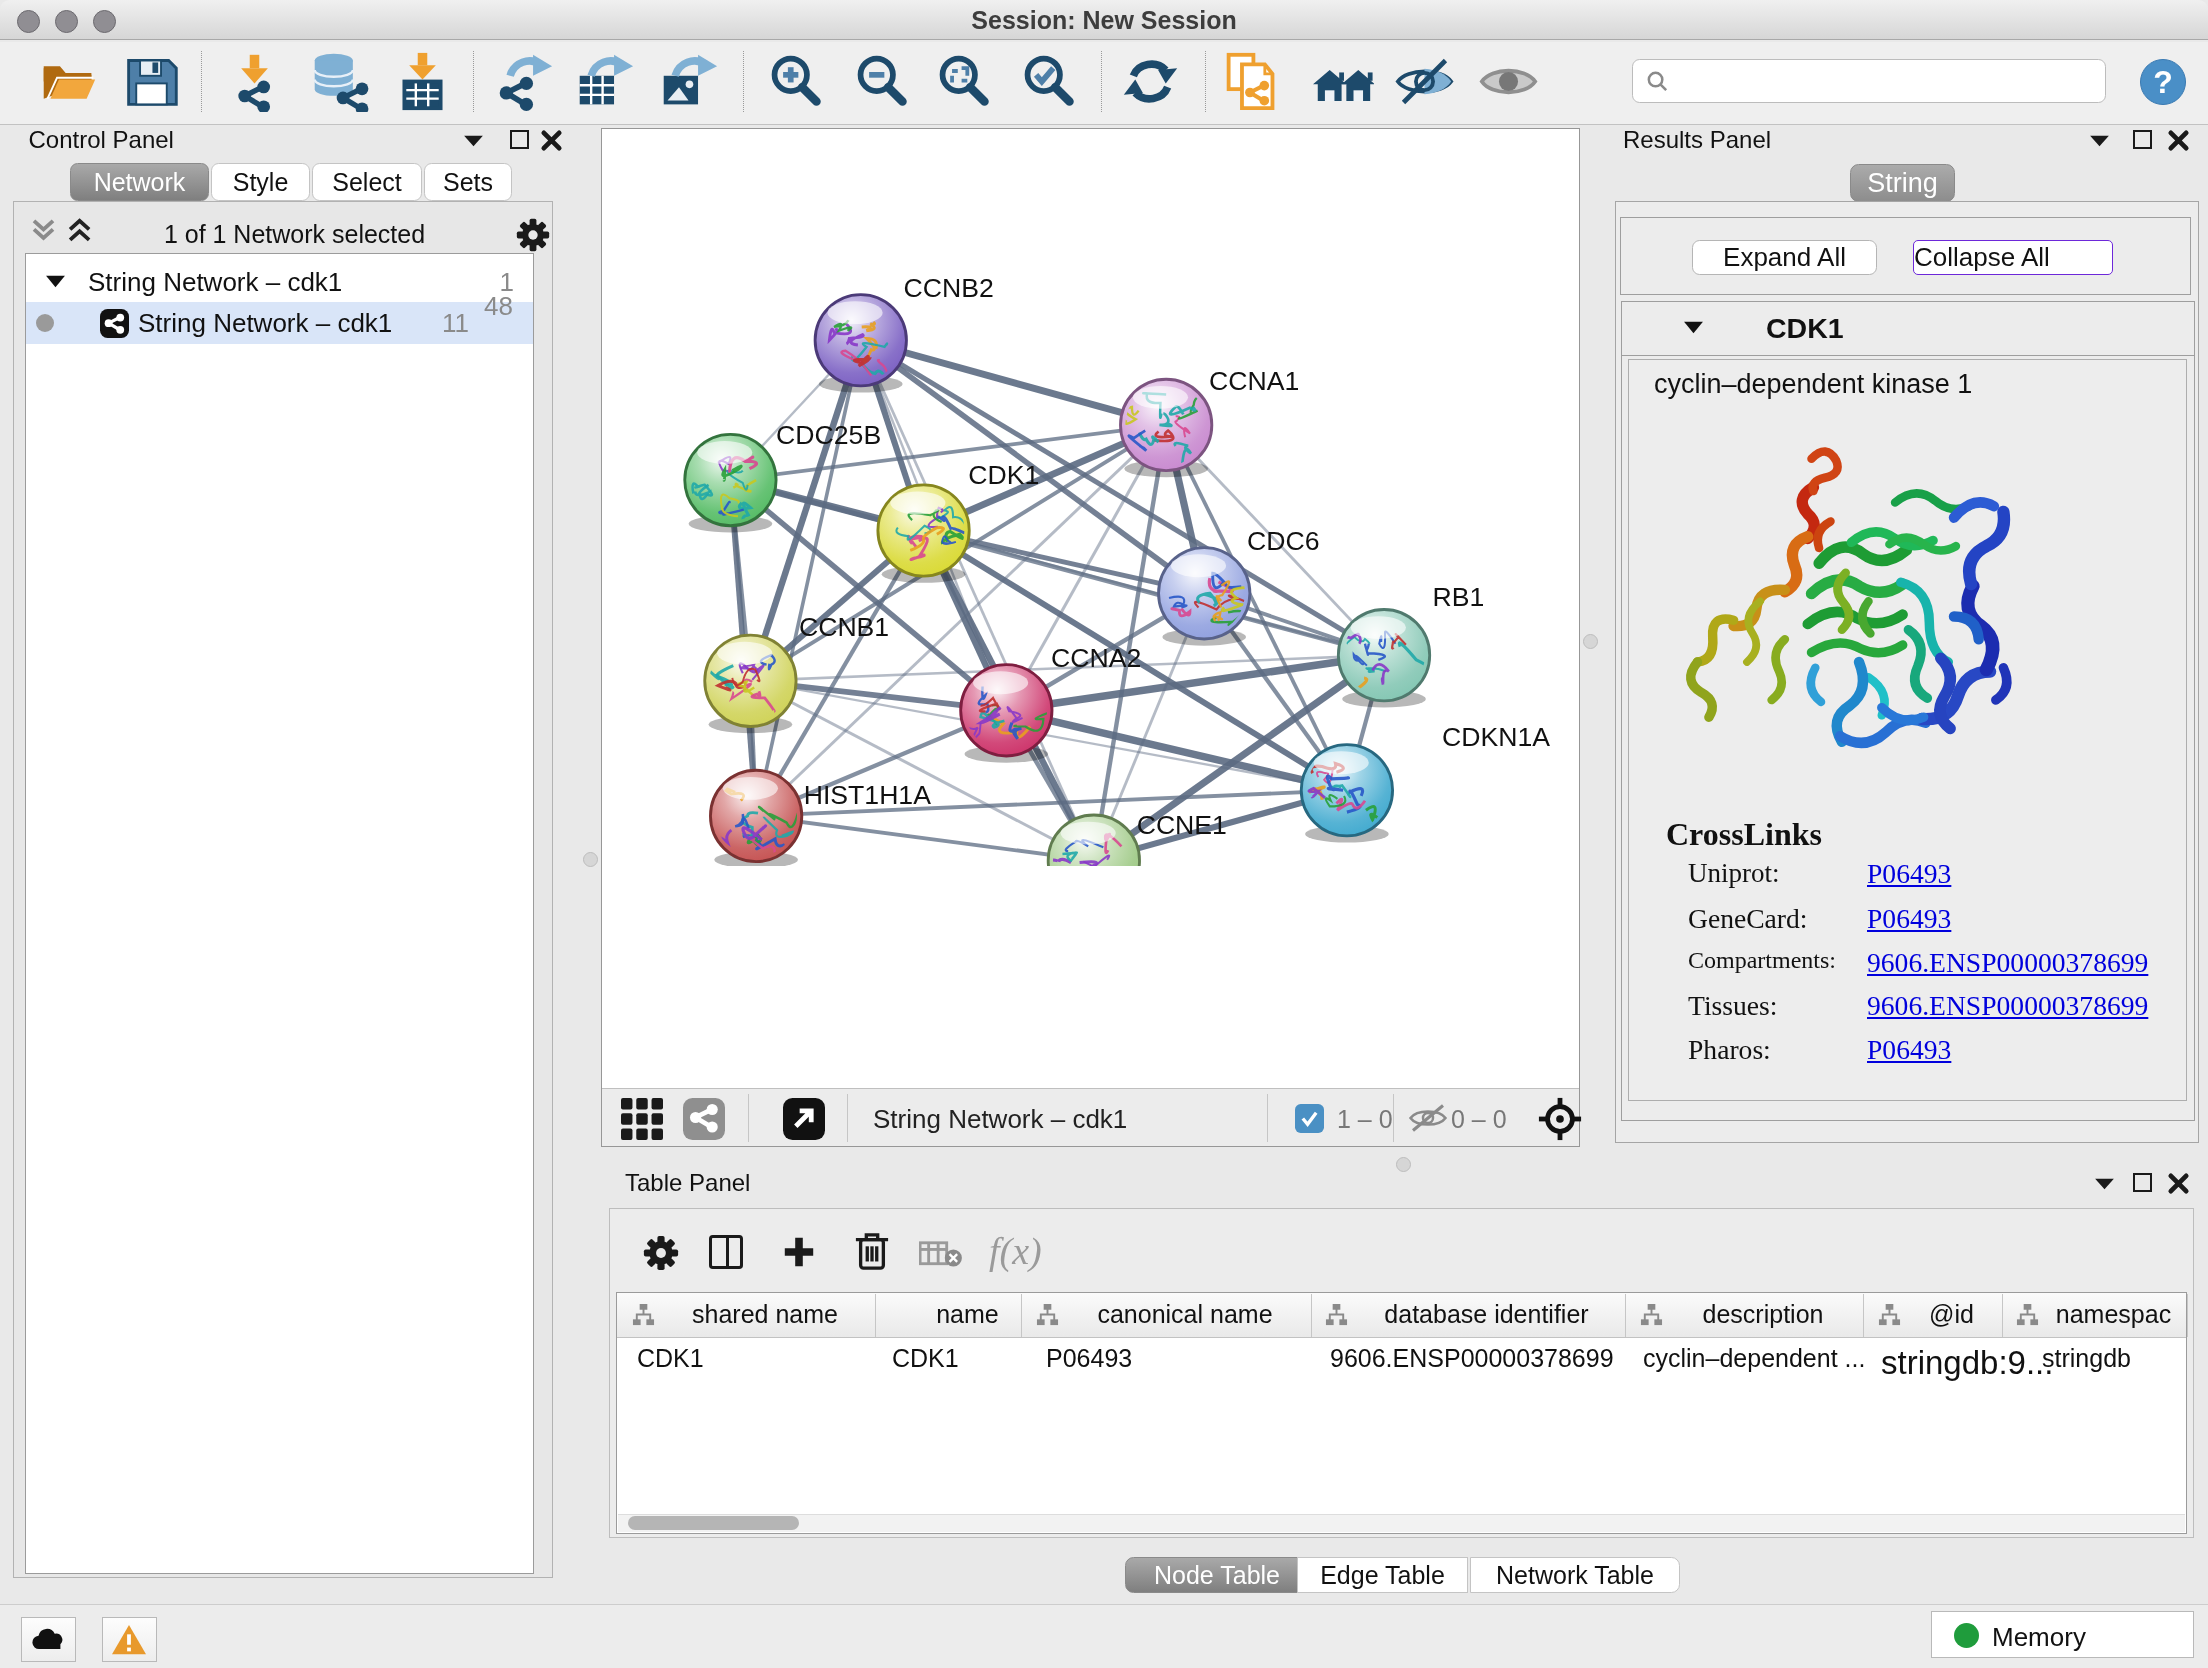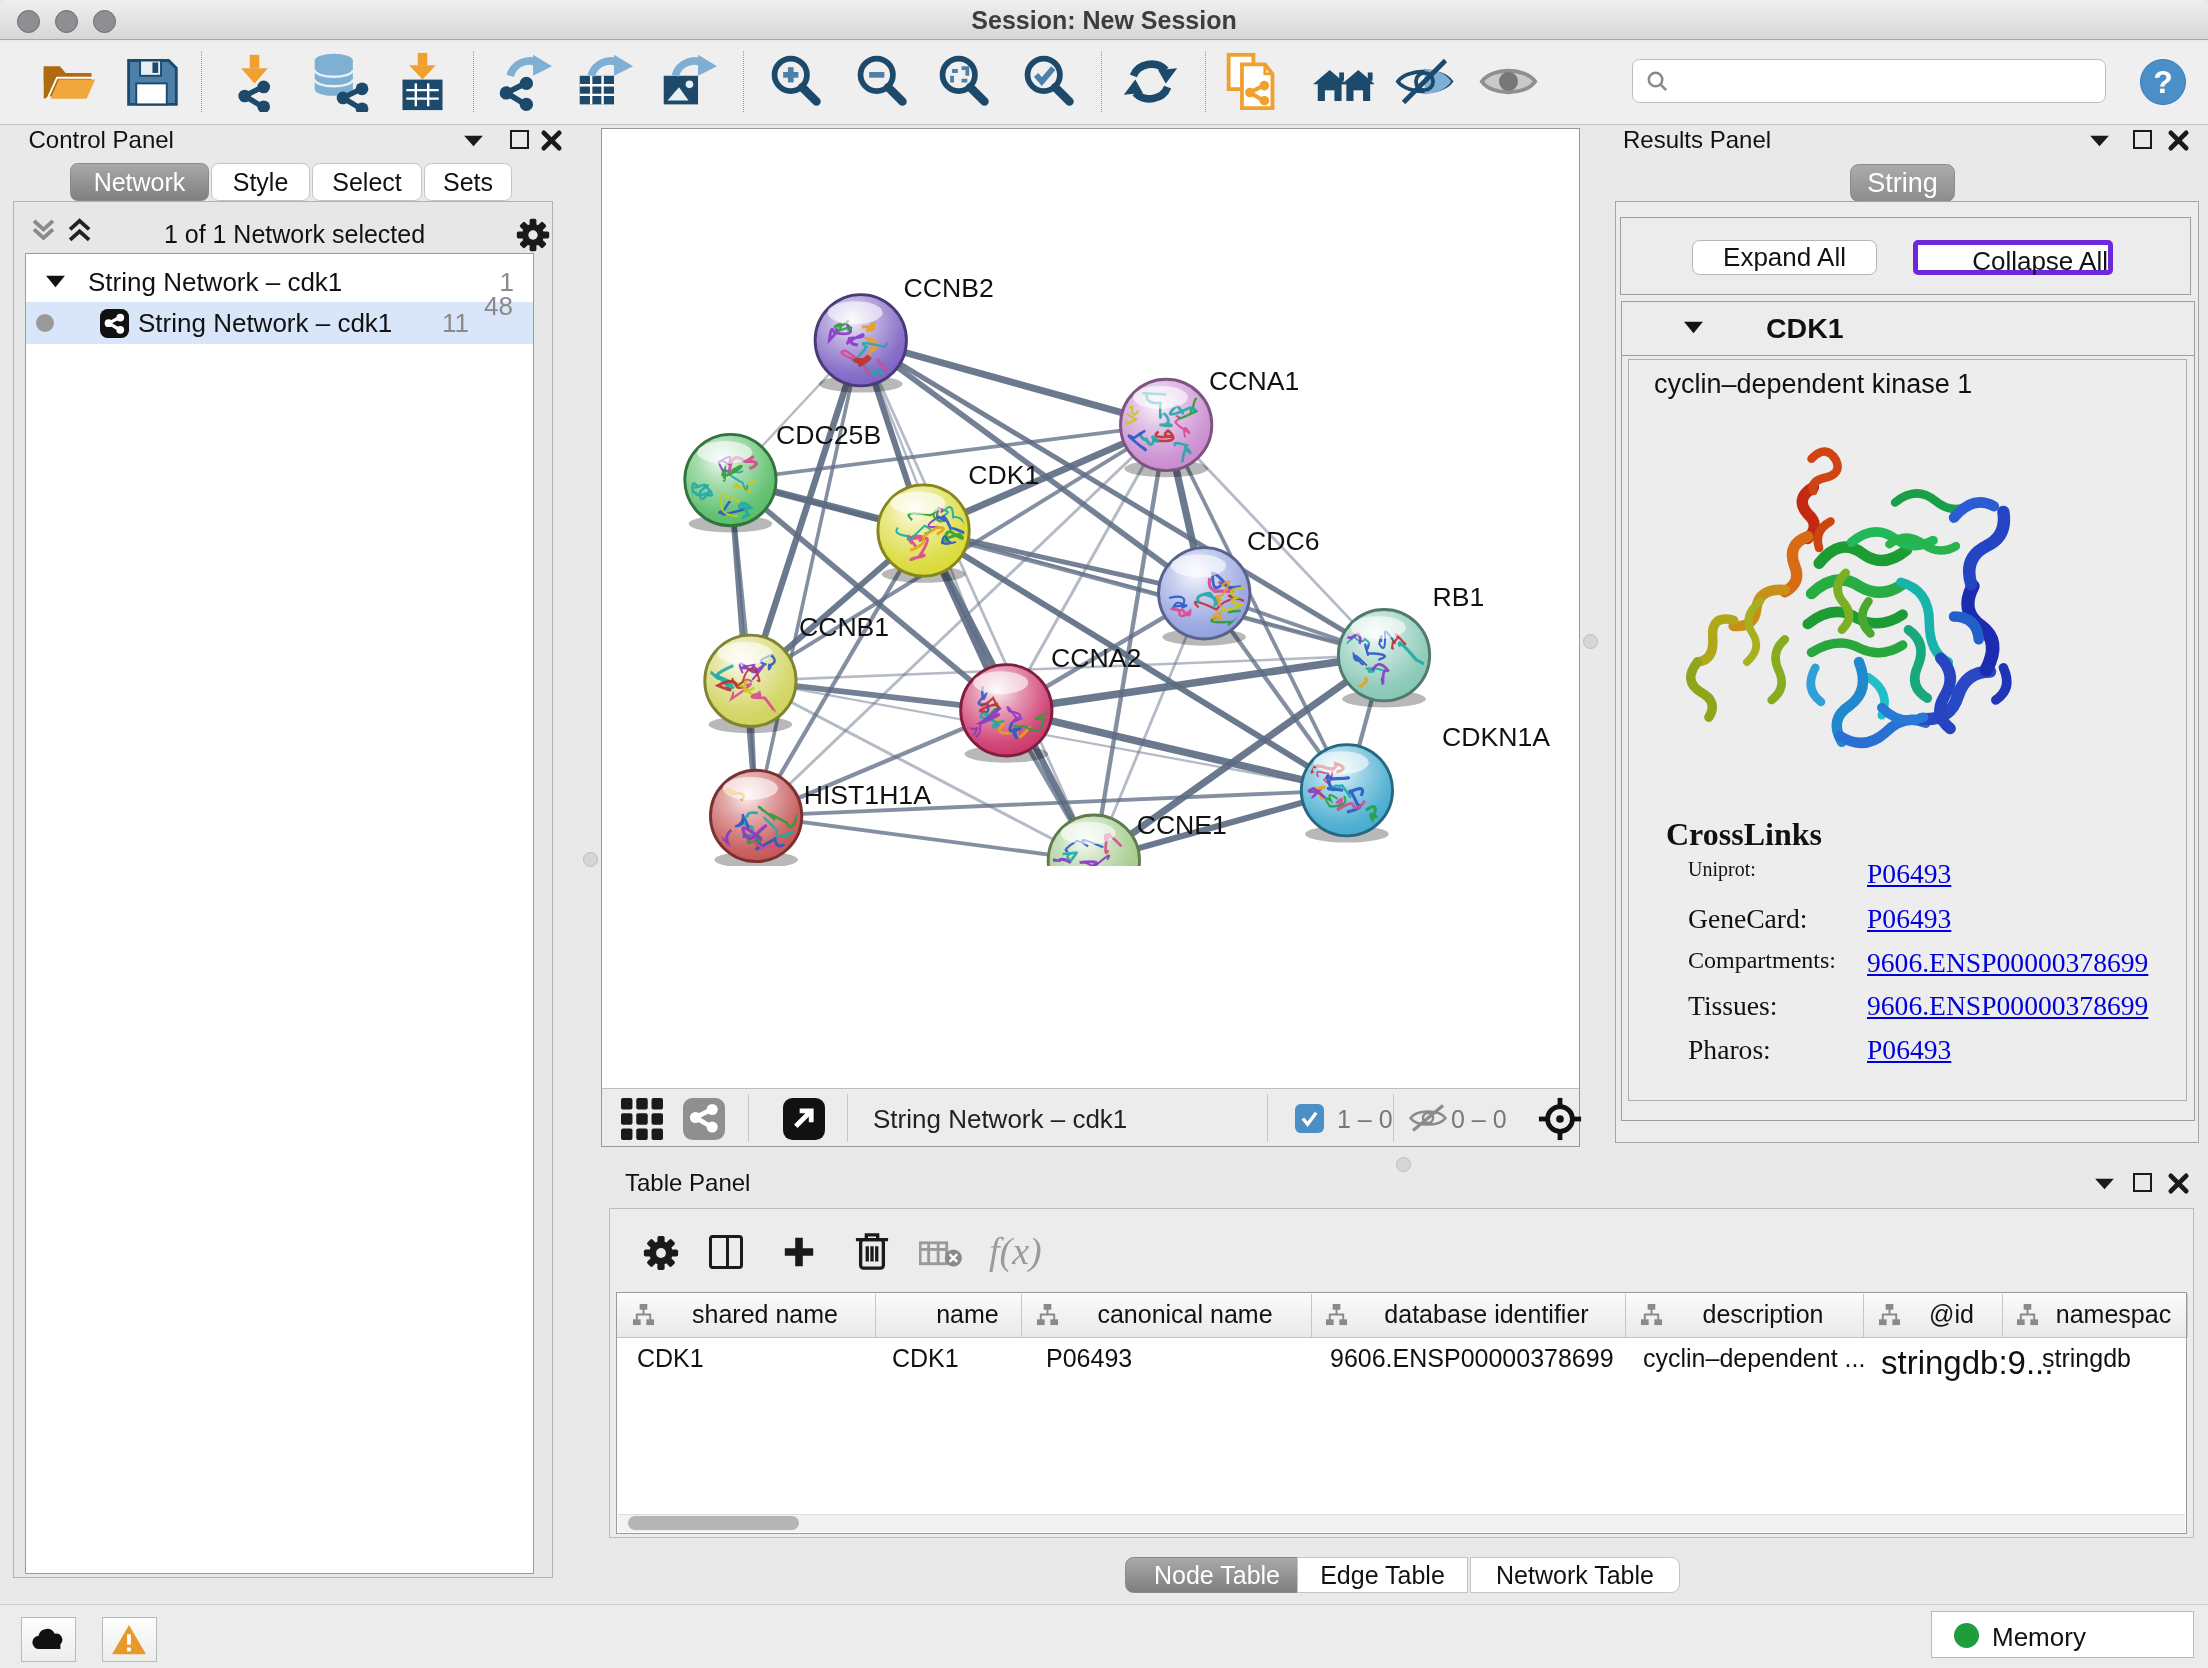--- a/index.html
+++ b/index.html
@@ -658,21 +658,21 @@
     <polygon points="1,3 21,3 11,14" fill="#1a1a1a"></polygon>
   </svg>
 <div style="position:absolute;left:2133px;top:130px;width:19px;height:19px;border:2.4px solid #1a1a1a"></div>
 <svg style="position:absolute;left:2167px;top:129px" width="23" height="23" viewBox="0 0 24 24">
     <path d="M4,4 L20,20 M20,4 L4,20" stroke="#1a1a1a" stroke-width="5" stroke-linecap="round"></path>
   </svg>
 <div class="abs" style="left:1850px;top:164px;width:105px;height:38px;background:linear-gradient(#ababab,#8d8d8d);border:1px solid #8a8a8a;border-radius:8.6px;color:#fff;font-size:27px;text-align:center;line-height:36px">String</div>
 <div class="abs" style="left:1615px;top:201px;width:584px;height:942px;background:#ececec;border:1px solid #a5a5a5"></div>
 <div class="abs" style="left:1620px;top:217px;width:571px;height:78px;border:1px solid #9e9e9e"></div>
 <div class="abs" style="left:1692px;top:240px;width:185px;height:35px;background:#fff;border:1px solid #b5b5b5;border-radius:7.6px;font-size:26px;text-align:center;line-height:33px;color:#111">Expand All</div>
-<div class="abs" style="left:1913px;top:240px;width:200px;height:35px;background:#fff;border:5px solid #6d28d9;border-radius:5px;font-size:26px;text-align:right;line-height:33px;color:#111">Collapse All</div>
+<div class="abs" style="left:1913px;top:240px;width:200px;height:35px;background:#fff;border:1px solid #6d28d9;border-radius:5px;font-size:26px;text-align:left;line-height:33px;color:#111">Collapse All</div>
 <div class="abs" style="left:1621px;top:301px;width:574px;height:820px;border:1px solid #9e9e9e"></div>
 <svg class="abs" style="left:1682px;top:319px" width="23" height="17" viewBox="0 0 24 18">
     <polygon points="2,3 22,3 12,15" fill="#111"></polygon>
   </svg>
 <div class="abs" style="left:1766px;top:312px;font-size:28.5px;font-weight:bold;color:#111">CDK1</div>
 <div class="abs" style="left:1621px;top:355px;width:574px;border-top:1px solid #9e9e9e"></div>
 <div class="abs" style="left:1628px;top:359px;width:559px;height:742px;border:1px solid #adadad;background:#ededed"></div>
 <div class="abs" style="left:1654px;top:369px;font-size:27px;color:#111">cyclin–dependent kinase 1</div>
 <svg class="abs" style="left:1669px;top:430px" width="361" height="333" viewBox="0 0 380 350">
 <g fill="none" stroke-linecap="round">
@@ -704,21 +704,21 @@
 <path d="M252,210 q20,14 10,38 q-10,22 10,34" stroke="#18a87c" stroke-width="10"></path>
 <path d="M232,120 q18,-14 36,0 q16,12 34,2" stroke="#28b44c" stroke-width="9"></path>
 <path d="M300,196 q24,0 26,24" stroke="#2060c8" stroke-width="11"></path>
 <path d="M286,240 q18,18 4,40 q-12,20 6,34" stroke="#2644c0" stroke-width="12"></path>
 <path d="M224,292 q20,20 44,10" stroke="#2878d8" stroke-width="10"></path>
 <path d="M154,250 q-12,22 6,36" stroke="#30a0d8" stroke-width="9"></path>
 <path d="M122,220 q-16,14 -6,34 q8,18 -8,30" stroke="#88ac20" stroke-width="9"></path>
 </g>
   </svg>
 <div class="abs" style="left:1666px;top:816px;font-family:'Liberation Serif',serif;font-size:32px;font-weight:bold;color:#111">CrossLinks</div>
-<div class="abs" style="left:1688px;top:858px;font-family:'Liberation Serif',serif;font-size:20px;color:#111">Uniprot:</div>
+<div class="abs" style="left:1688px;top:858px;font-family:'Liberation Serif',serif;font-size:27px;color:#111">Uniprot:</div>
 <div class="abs" style="left:1867px;top:858px;font-family:'Liberation Serif',serif;font-size:27.6px;color:#0000dd;text-decoration:underline">P06493</div>
 <div class="abs" style="left:1688px;top:903px;font-family:'Liberation Serif',serif;font-size:27.6px;color:#111">GeneCard:</div>
 <div class="abs" style="left:1867px;top:903px;font-family:'Liberation Serif',serif;font-size:27.6px;color:#0000dd;text-decoration:underline">P06493</div>
 <div class="abs" style="left:1688px;top:947px;font-family:'Liberation Serif',serif;font-size:24px;color:#111">Compartments:</div>
 <div class="abs" style="left:1867px;top:947px;font-family:'Liberation Serif',serif;font-size:27.6px;color:#0000dd;text-decoration:underline">9606.ENSP00000378699</div>
 <div class="abs" style="left:1688px;top:990px;font-family:'Liberation Serif',serif;font-size:27.6px;color:#111">Tissues:</div>
 <div class="abs" style="left:1867px;top:990px;font-family:'Liberation Serif',serif;font-size:27.6px;color:#0000dd;text-decoration:underline">9606.ENSP00000378699</div>
 <div class="abs" style="left:1688px;top:1034px;font-family:'Liberation Serif',serif;font-size:27.6px;color:#111">Pharos:</div>
 <div class="abs" style="left:1867px;top:1034px;font-family:'Liberation Serif',serif;font-size:27.6px;color:#0000dd;text-decoration:underline">P06493</div>
 <div class="abs ptitle" style="left:625px;top:1169px">Table Panel</div>

